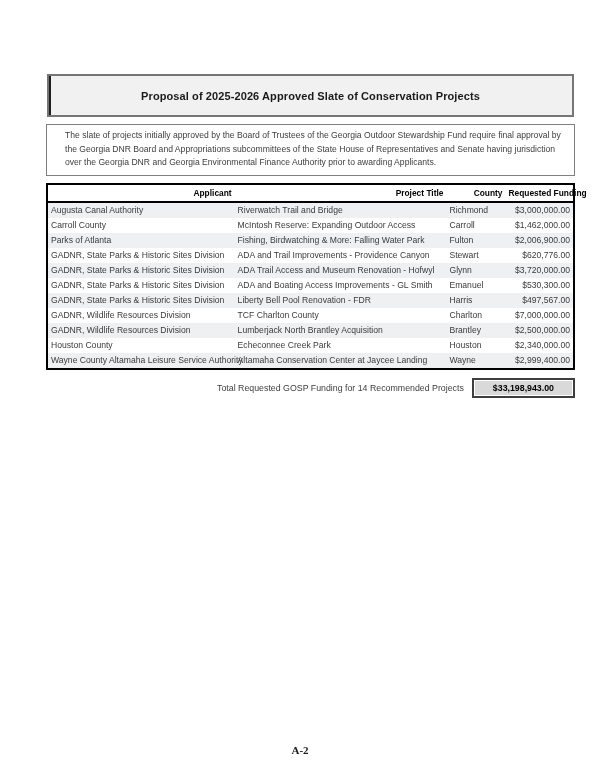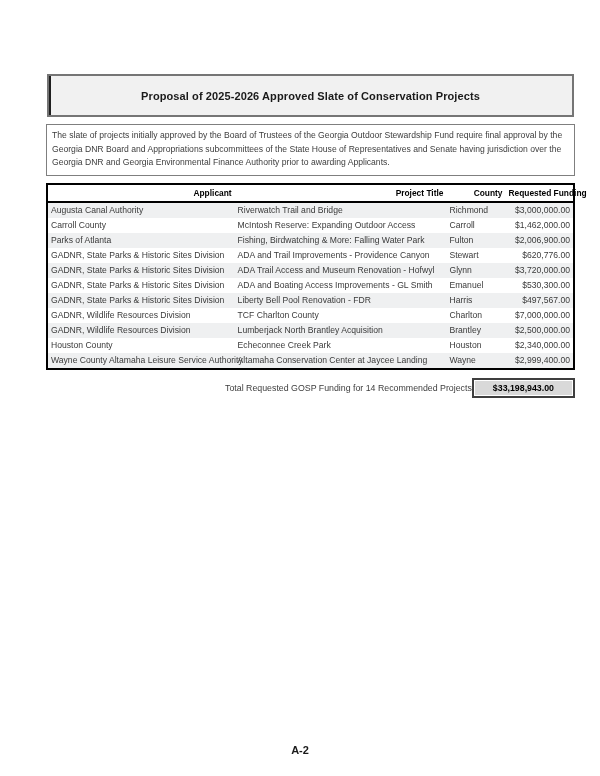--- a/index.html
+++ b/index.html
@@ -45,21 +45,21 @@
     color: #1a1a1a;
     letter-spacing: 0.1px;
   }
 
   
   .intro-box {
     box-sizing: border-box;
     margin-top: 7px;
     border: 1px solid #7f7f7f;
     background: #ffffff;
-    padding: 4px 6px 5px 5px;
+    padding: 4px 6px 5px 18px;
     font-size: 8.6px;
     line-height: 1.58;
     color: #3d3d3d;
   }
 
   
   table.projects {
     margin-top: 7px;
     width: 100%;
     border-collapse: collapse;
@@ -91,21 +91,21 @@
   table.projects td.num { text-align: right; }
   table.projects tbody tr:nth-child(odd) { background: var(--stripe, #eff0f1); }
   table.projects tbody tr:nth-child(even) { background: #ffffff; }
 
   
   .total-row {
     margin-top: 8px;
     display: flex;
     justify-content: flex-end;
     align-items: center;
-    gap: 0;
+    gap: 8px;
   }
   .total-label {
     font-size: 8.8px;
     color: #3d3d3d;
   }
   .total-box {
     box-sizing: border-box;
     border: 2px solid #3f3f3f;
     background: var(--total-bg, #d9d9d9);
     box-shadow: inset 0 0 0 1px #ffffff;
@@ -117,21 +117,21 @@
     text-align: center;
   }
 
   
   .footer {
     position: absolute;
     left: 0;
     right: 0;
     bottom: 20px;
     text-align: center;
-    font-family: Liberation Sans, sans-serif;
+    font-family: Liberation Serif, serif;
     font-weight: bold;
     font-size: 11px;
     color: #1a1a1a;
   }
 </style>
 </head>
 <body>
 
 <div class="page">
   <div class="content">

